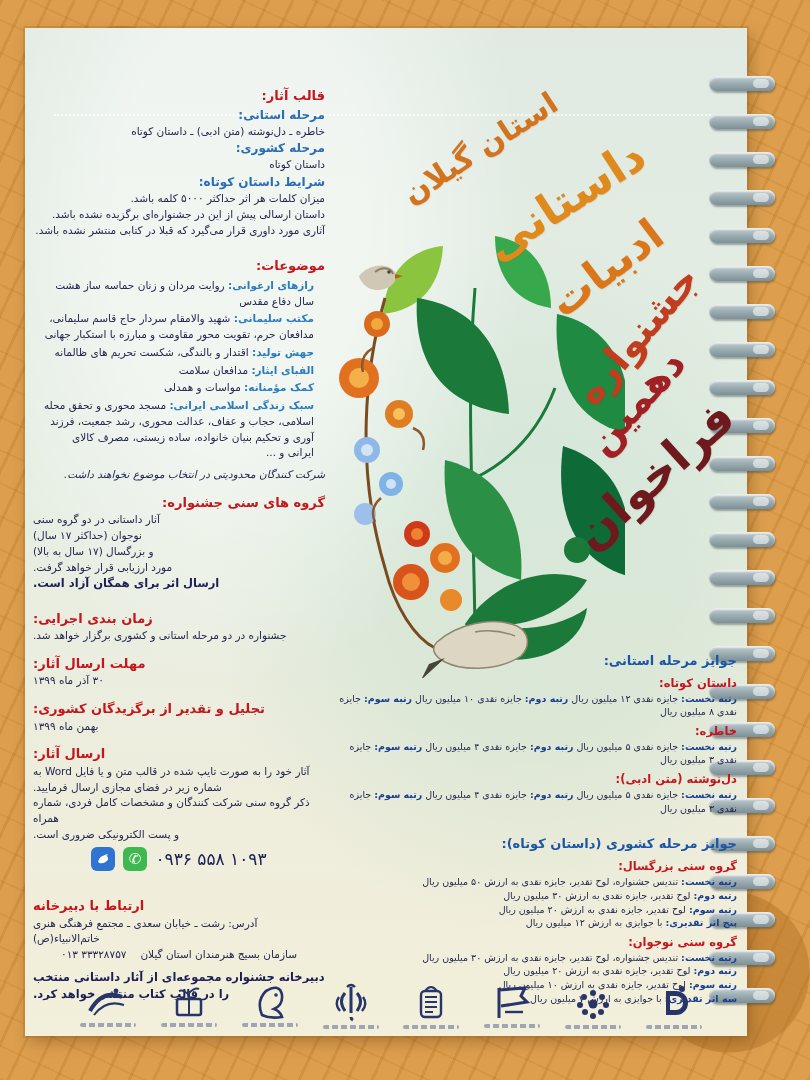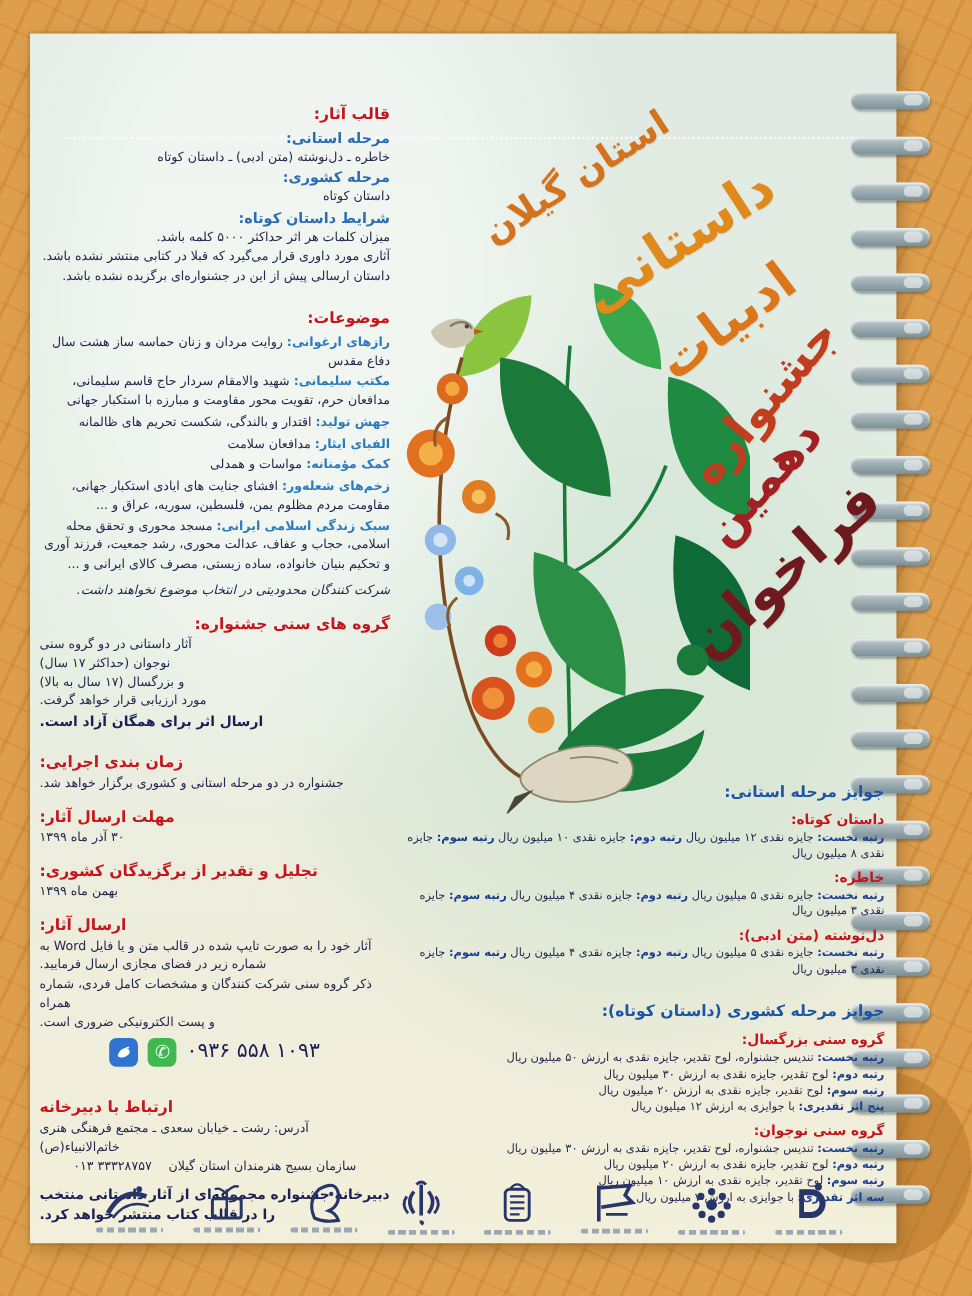--- a/index.html
+++ b/index.html
@@ -44,21 +44,21 @@
 
   
   .col-left { position:absolute; left:8px; top:58px; width:292px; direction:rtl; text-align:right;
               color:#23264e; font-size:10.5px; line-height:1.5; }
   .h-red  { color:#c4161c; font-weight:bold; font-size:13px; }
   .h-blue { color:#2a6db5; font-weight:bold; font-size:12px; }
   .lbl-blue { color:#2a7bc0; font-weight:bold; }
   .sec { margin-bottom:10px; }
   .center { text-align:left; }
   .bold-navy { font-weight:bold; color:#1c1f55; font-size:11.5px; }
-  .topic-line { margin:2px 0; }
+  .topic-line { margin:2px 11px; }
 
   .phone-row { display:flex; direction:rtl; justify-content:center; align-items:center; gap:8px; margin-top:4px; }
   .phone-num { direction:ltr; font-size:17px; font-weight:normal; color:#1c1f55; letter-spacing:1px; }
   .badge { width:24px; height:24px; border-radius:6px; display:flex; align-items:center; justify-content:center; }
   .badge svg { display:block; }
   .wa { background:#3fb94f; color:#fff; font-size:15px; }
   .msgr { background:#2f74d0; }
 
   .addr-row { display:flex; direction:rtl; justify-content:center; gap:14px; }
   .ltr { direction:ltr; unicode-bidi:isolate; }
@@ -176,32 +176,31 @@
   <div class="col-left">
 
     <div class="sec">
       <div class="h-red">قالب آثار:</div>
       <div class="h-blue">مرحله استانی:</div>
       <div>خاطره ـ دل‌نوشته (متن ادبی) ـ داستان کوتاه</div>
       <div class="h-blue">مرحله کشوری:</div>
       <div>داستان کوتاه</div>
       <div class="h-blue">شرایط داستان کوتاه:</div>
       <div>میزان کلمات هر اثر حداکثر ۵۰۰۰ کلمه باشد.</div>
+      <div>داستان ارسالی پیش از این در جشنواره‌ای برگزیده نشده باشد.</div>
       <div>آثاری مورد داوری قرار می‌گیرد که قبلا در کتابی منتشر نشده باشد.</div>
-      <div>داستان ارسالی پیش از این در جشنواره‌ای برگزیده نشده باشد.</div>
     </div>
 
     <div class="sec" style="margin-top:18px">
       <div class="h-red">موضوعات:</div>
       <div class="topic-line"><span class="lbl-blue">رازهای ارغوانی:</span> <span>روایت مردان و زنان حماسه ساز هشت سال دفاع مقدس</span></div>
       <div class="topic-line"><span class="lbl-blue">مکتب سلیمانی:</span> <span>شهید والامقام سردار حاج قاسم سلیمانی، مدافعان حرم، تقویت محور مقاومت و مبارزه با استکبار جهانی</span></div>
       <div class="topic-line"><span class="lbl-blue">جهش تولید:</span> <span>اقتدار و بالندگی، شکست تحریم های ظالمانه</span></div>
       <div class="topic-line"><span class="lbl-blue">الفبای ایثار:</span> <span>مدافعان سلامت</span></div>
       <div class="topic-line"><span class="lbl-blue">کمک مؤمنانه:</span> <span>مواسات و همدلی</span></div>
-      <div class="topic-line"><span class="lbl-blue">زخم‌های شعله‌ور:</span> <span>افشای جنایت های ایادی استکبار جهانی، مقاومت مردم مظلوم یمن، فلسطین، سوریه، عراق و ...</span></div>
       <div class="topic-line"><span class="lbl-blue">سبک زندگی اسلامی ایرانی:</span> <span>مسجد محوری و تحقق محله اسلامی، حجاب و عفاف، عدالت محوری، رشد جمعیت، فرزند آوری و تحکیم بنیان خانواده، ساده زیستی، مصرف کالای ایرانی و ...</span></div>
       <div style="margin-top:6px; font-style:italic;">شرکت کنندگان محدودیتی در انتخاب موضوع نخواهند داشت.</div>
     </div>
 
     <div class="sec" style="">
       <div class="h-red">گروه های سنی جشنواره:</div>
       <div class="center">
         <div>آثار داستانی در دو گروه سنی</div>
         <div>نوجوان (حداکثر ۱۷ سال)</div>
         <div>و بزرگسال (۱۷ سال به بالا)</div>

